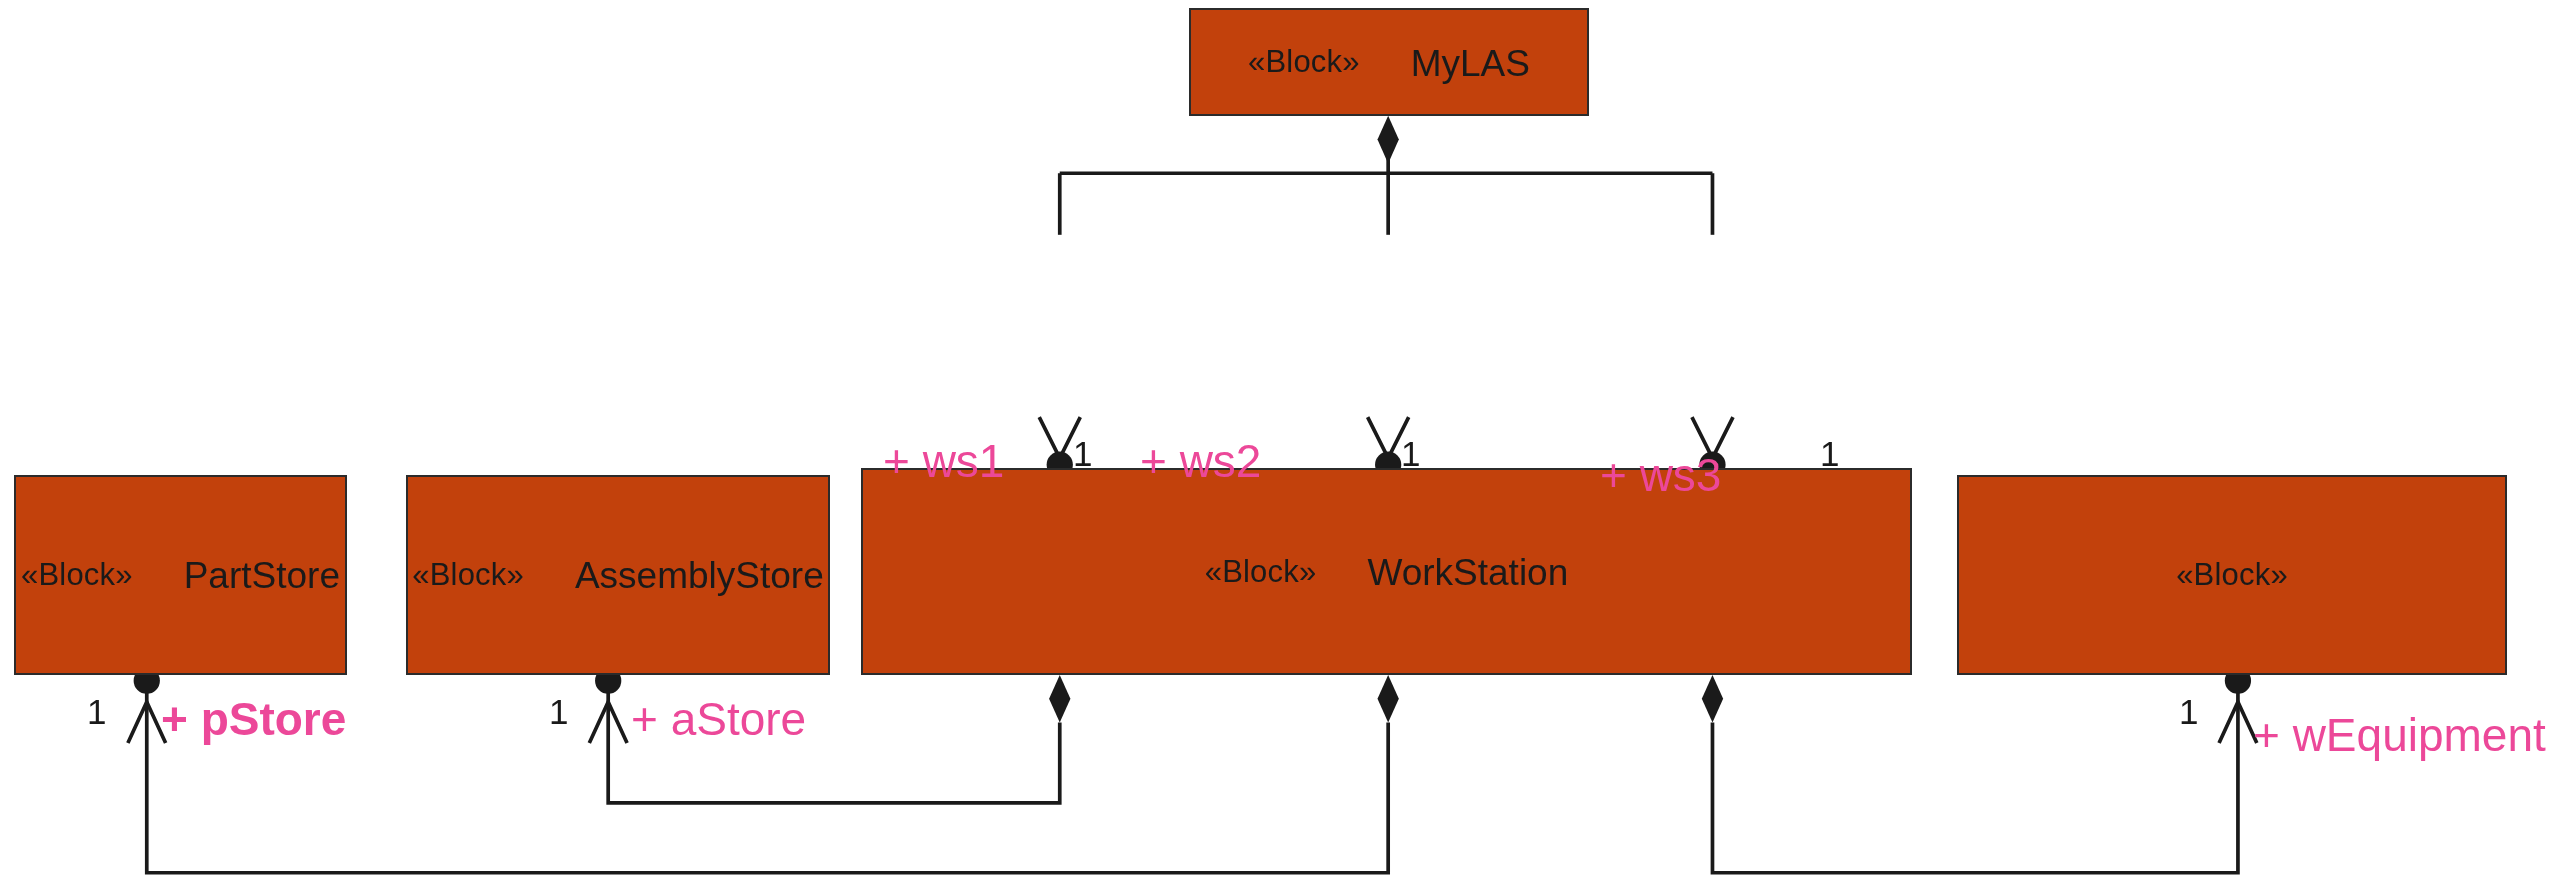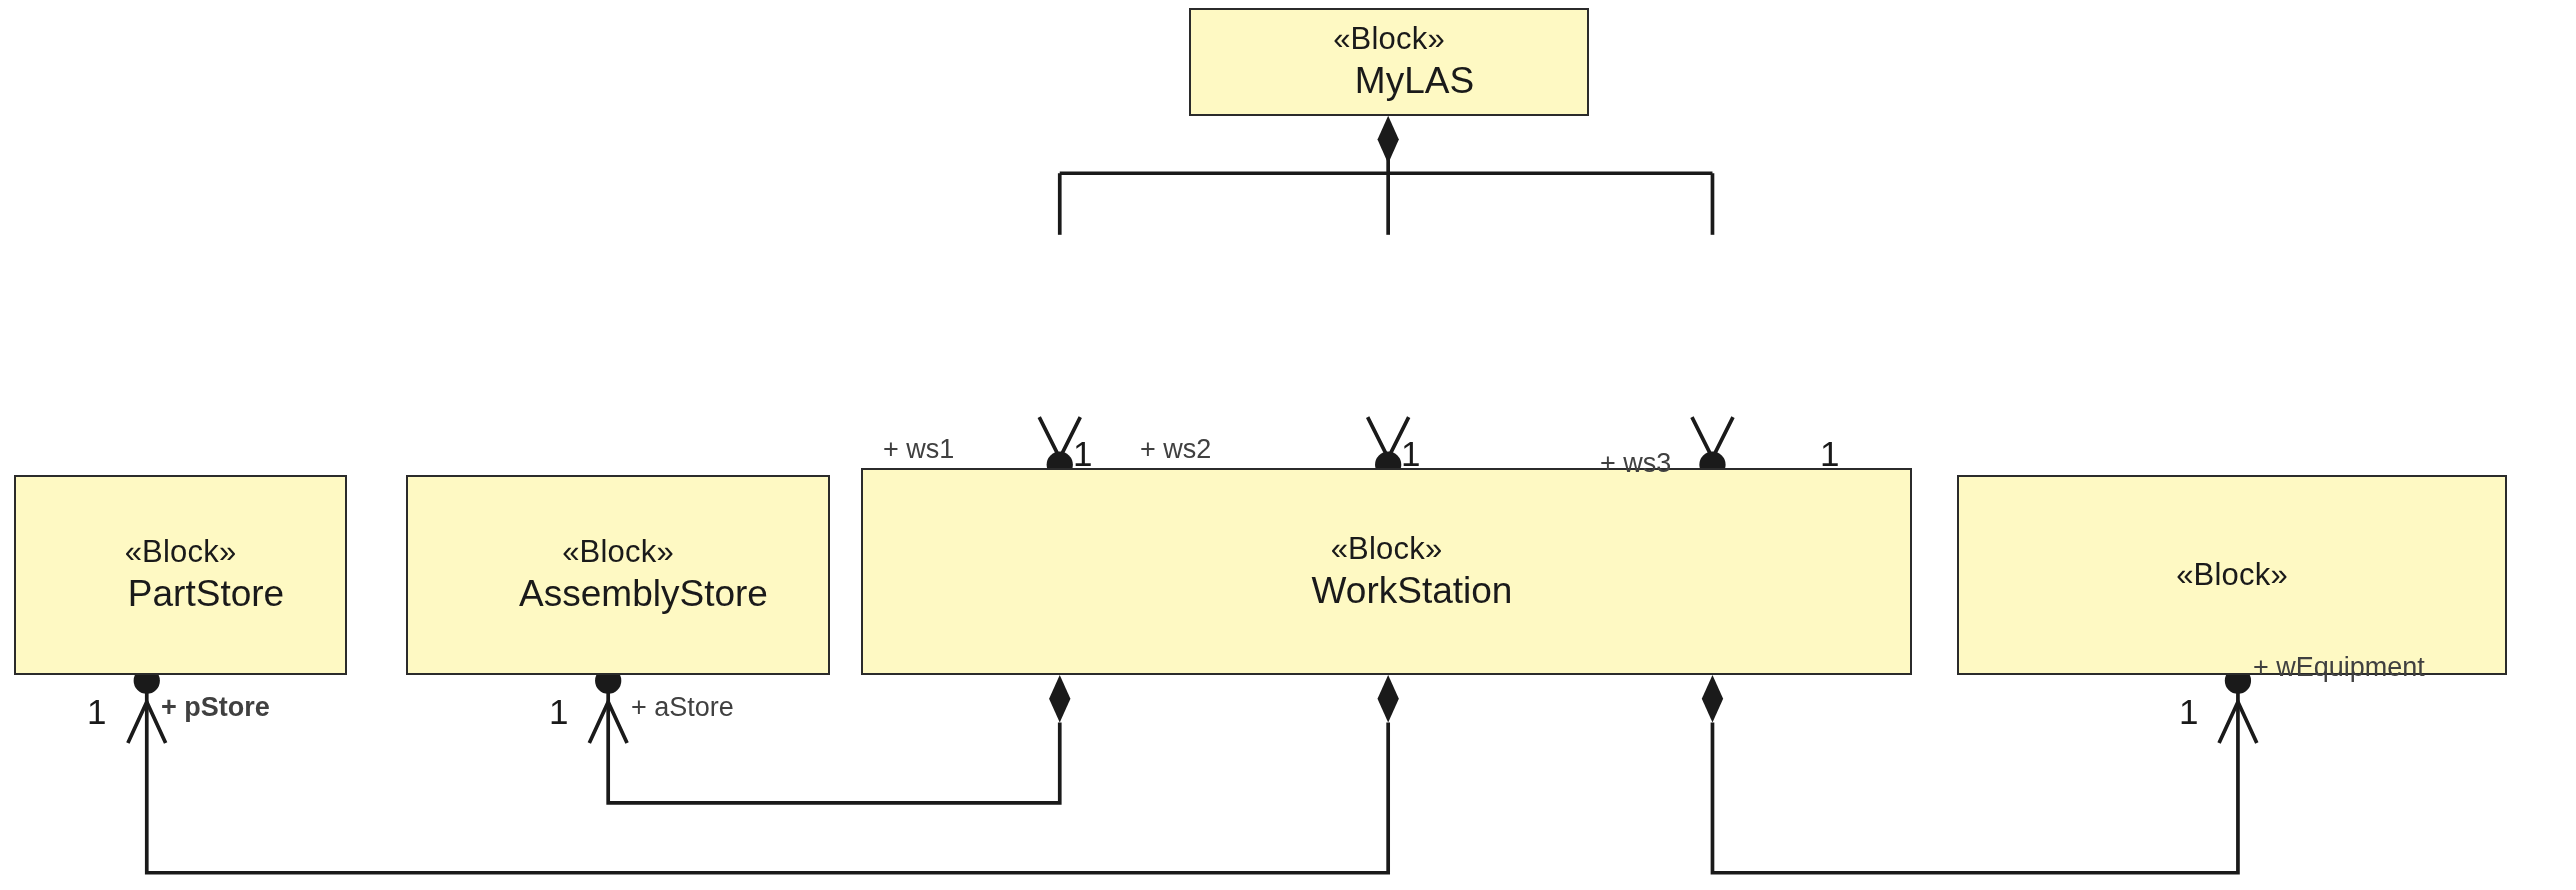--- a/index.html
+++ b/index.html
@@ -1,26 +1,26 @@
 <!DOCTYPE html>
 <html style="font-size:13px"><head>
 <meta charset="utf-8">
 <style>
   html,body{margin:0;padding:0;background:#ffffff;}
   body{font-family:"Liberation Sans",sans-serif;}
   #stage{position:relative;width:2576px;height:890px;background:#ffffff;overflow:hidden;}
   #wires{position:absolute;left:0;top:0;width:2576px;height:890px;}
-  .block{position:absolute;box-sizing:border-box;background:#fef9c3;
-         border:2.5px solid #2b2b2b;display:flex;flex-direction:column;
+  .block{position:absolute;box-sizing:border-box;background:#c2410c;
+         border:2.5px solid #2b2b2b;display:flex;
          align-items:center;justify-content:center;}
   .stereo{font-size:31px;color:#1a1a1a;line-height:1.15;letter-spacing:0.2px;}
   .namerow{display:flex;align-items:center;gap:20px;line-height:1.15;margin-top:3.3px;}
   .bname{font-size:37px;color:#1a1a1a;white-space:nowrap;}
   .bicon{width:31px;height:36px;flex:0 0 auto;display:block;}
-  .elabel{position:absolute;font-size:27px;color:#404040;white-space:nowrap;}
+  .elabel{position:absolute;font-size:46px;color:#ec4899;white-space:nowrap;}
   .mult{position:absolute;font-size:35px;color:#1a1a1a;white-space:nowrap;}
 </style>
 </head>
 <body>
 
 <div id="stage">
 
   <svg id="wires" viewBox="0 0 3136 1084" xmlns="http://www.w3.org/2000/svg">
     <defs>
       <g id="blk-icon">
@@ -137,16 +137,16 @@
   <div class="elabel" style="left:1600px;top:448px;">+ ws3</div>
   <div class="mult" style="left:1820px;top:434px;">1</div>
 
   <div class="mult" style="left:87px;top:692px;">1</div>
   <div class="elabel" style="left:161px;top:692px;font-weight:bold;">+ pStore</div>
 
   <div class="mult" style="left:549px;top:692px;">1</div>
   <div class="elabel" style="left:623px;top:692px;margin-left:8px;">+ aStore</div>
 
   <div class="mult" style="left:2179px;top:692px;">1</div>
-  <div class="elabel" style="left:2253px;top:652px;">+ wEquipment</div>
+  <div class="elabel" style="left:2253px;top:708px;">+ wEquipment</div>
 
 </div>
 
 
 </body></html>

